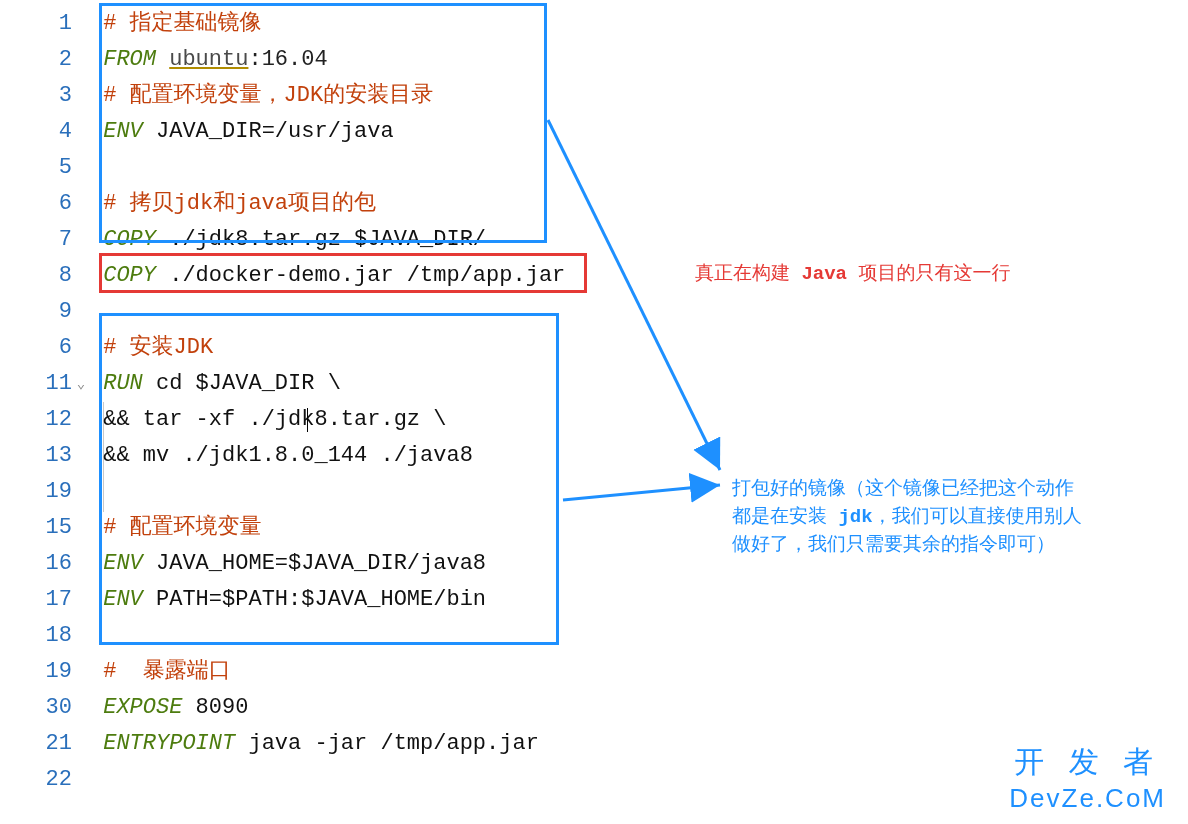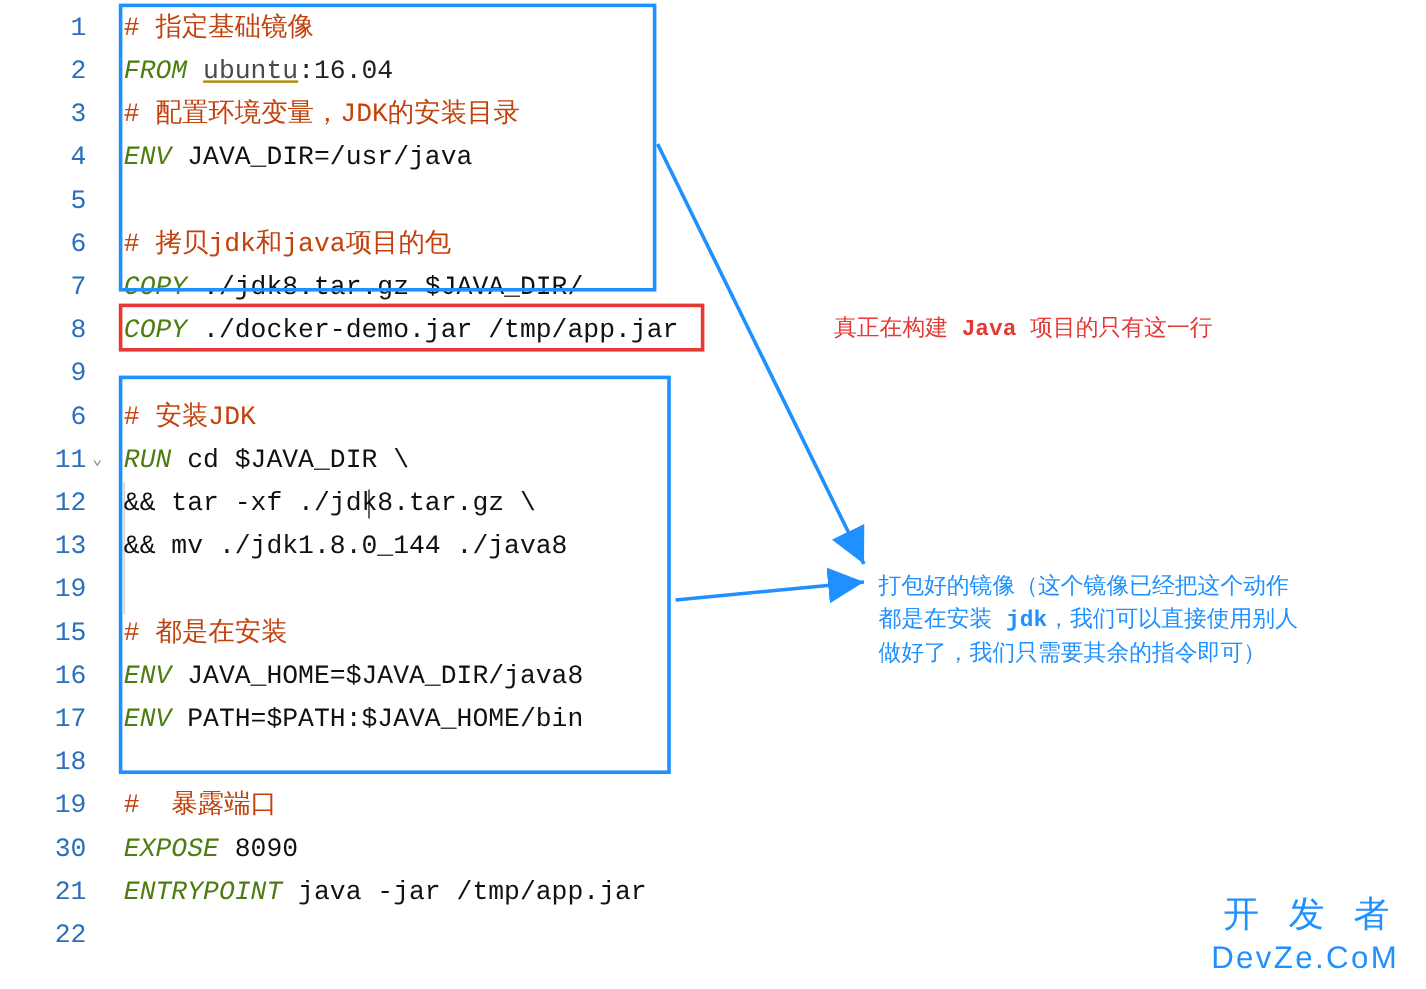--- a/index.html
+++ b/index.html
@@ -89,21 +89,21 @@
   }
   .arrow-svg {
     position: absolute;
     left: 0; top: 0;
     pointer-events: none;
   }
   .watermark {
     position: absolute;
     right: 22px;
     bottom: 10px;
-    text-align: right;
+    text-align: center;
     color: #1e90ff;
     font-family: "Microsoft YaHei", Arial, sans-serif;
     letter-spacing: 8px;
   }
   .watermark .wm1 { font-size: 30px; }
   .watermark .wm2 { font-size: 26px; letter-spacing: 2px; font-family: Arial, sans-serif; }
   .fold-marker {
     position: absolute;
     left: -14px;
     width: 10px;
@@ -165,21 +165,21 @@
     <div class="line"> </div>
     <div class="line"> <span class="c-comment"># 拷贝jdk和java项目的包</span></div>
     <div class="line"> <span class="c-keyword">COPY</span><span class="c-ident"> ./jdk8.tar.gz $JAVA_DIR/</span></div>
     <div class="line"> <span class="c-keyword">COPY</span><span class="c-ident"> ./docker-demo.jar /tmp/app.jar</span></div>
     <div class="line"> </div>
     <div class="line"> <span class="c-comment"># 安装JDK</span></div>
     <div class="line"><span class="fold-marker">⌄</span> <span class="c-keyword">RUN</span><span class="c-ident"> cd $JAVA_DIR \</span></div>
     <div class="line"><span class="c-ident"> &amp;&amp; tar -xf ./jdk8.tar.gz \</span><span class="cursor" style="left:217px;top:6px"></span></div>
     <div class="line"><span class="c-ident"> &amp;&amp; mv ./jdk1.8.0_144 ./java8</span></div>
     <div class="line"> </div>
-    <div class="line"> <span class="c-comment"># 都是在安装</span></div>
+    <div class="line"> <span class="c-comment"># 配置环境变量</span></div>
     <div class="line"> <span class="c-keyword">ENV</span><span class="c-ident"> JAVA_HOME=$JAVA_DIR/java8</span></div>
     <div class="line"> <span class="c-keyword">ENV</span><span class="c-ident"> PATH=$PATH:$JAVA_HOME/bin</span></div>
     <div class="line"> </div>
     <div class="line"> <span class="c-comment">#  暴露端口</span></div>
     <div class="line"> <span class="c-keyword">EXPOSE</span><span class="c-ident"> 8090</span></div>
     <div class="line"> <span class="c-keyword">ENTRYPOINT</span><span class="c-ident"> java -jar /tmp/app.jar</span></div>
   </div>
 </div>
 
 <div class="box-blue1"></div>

